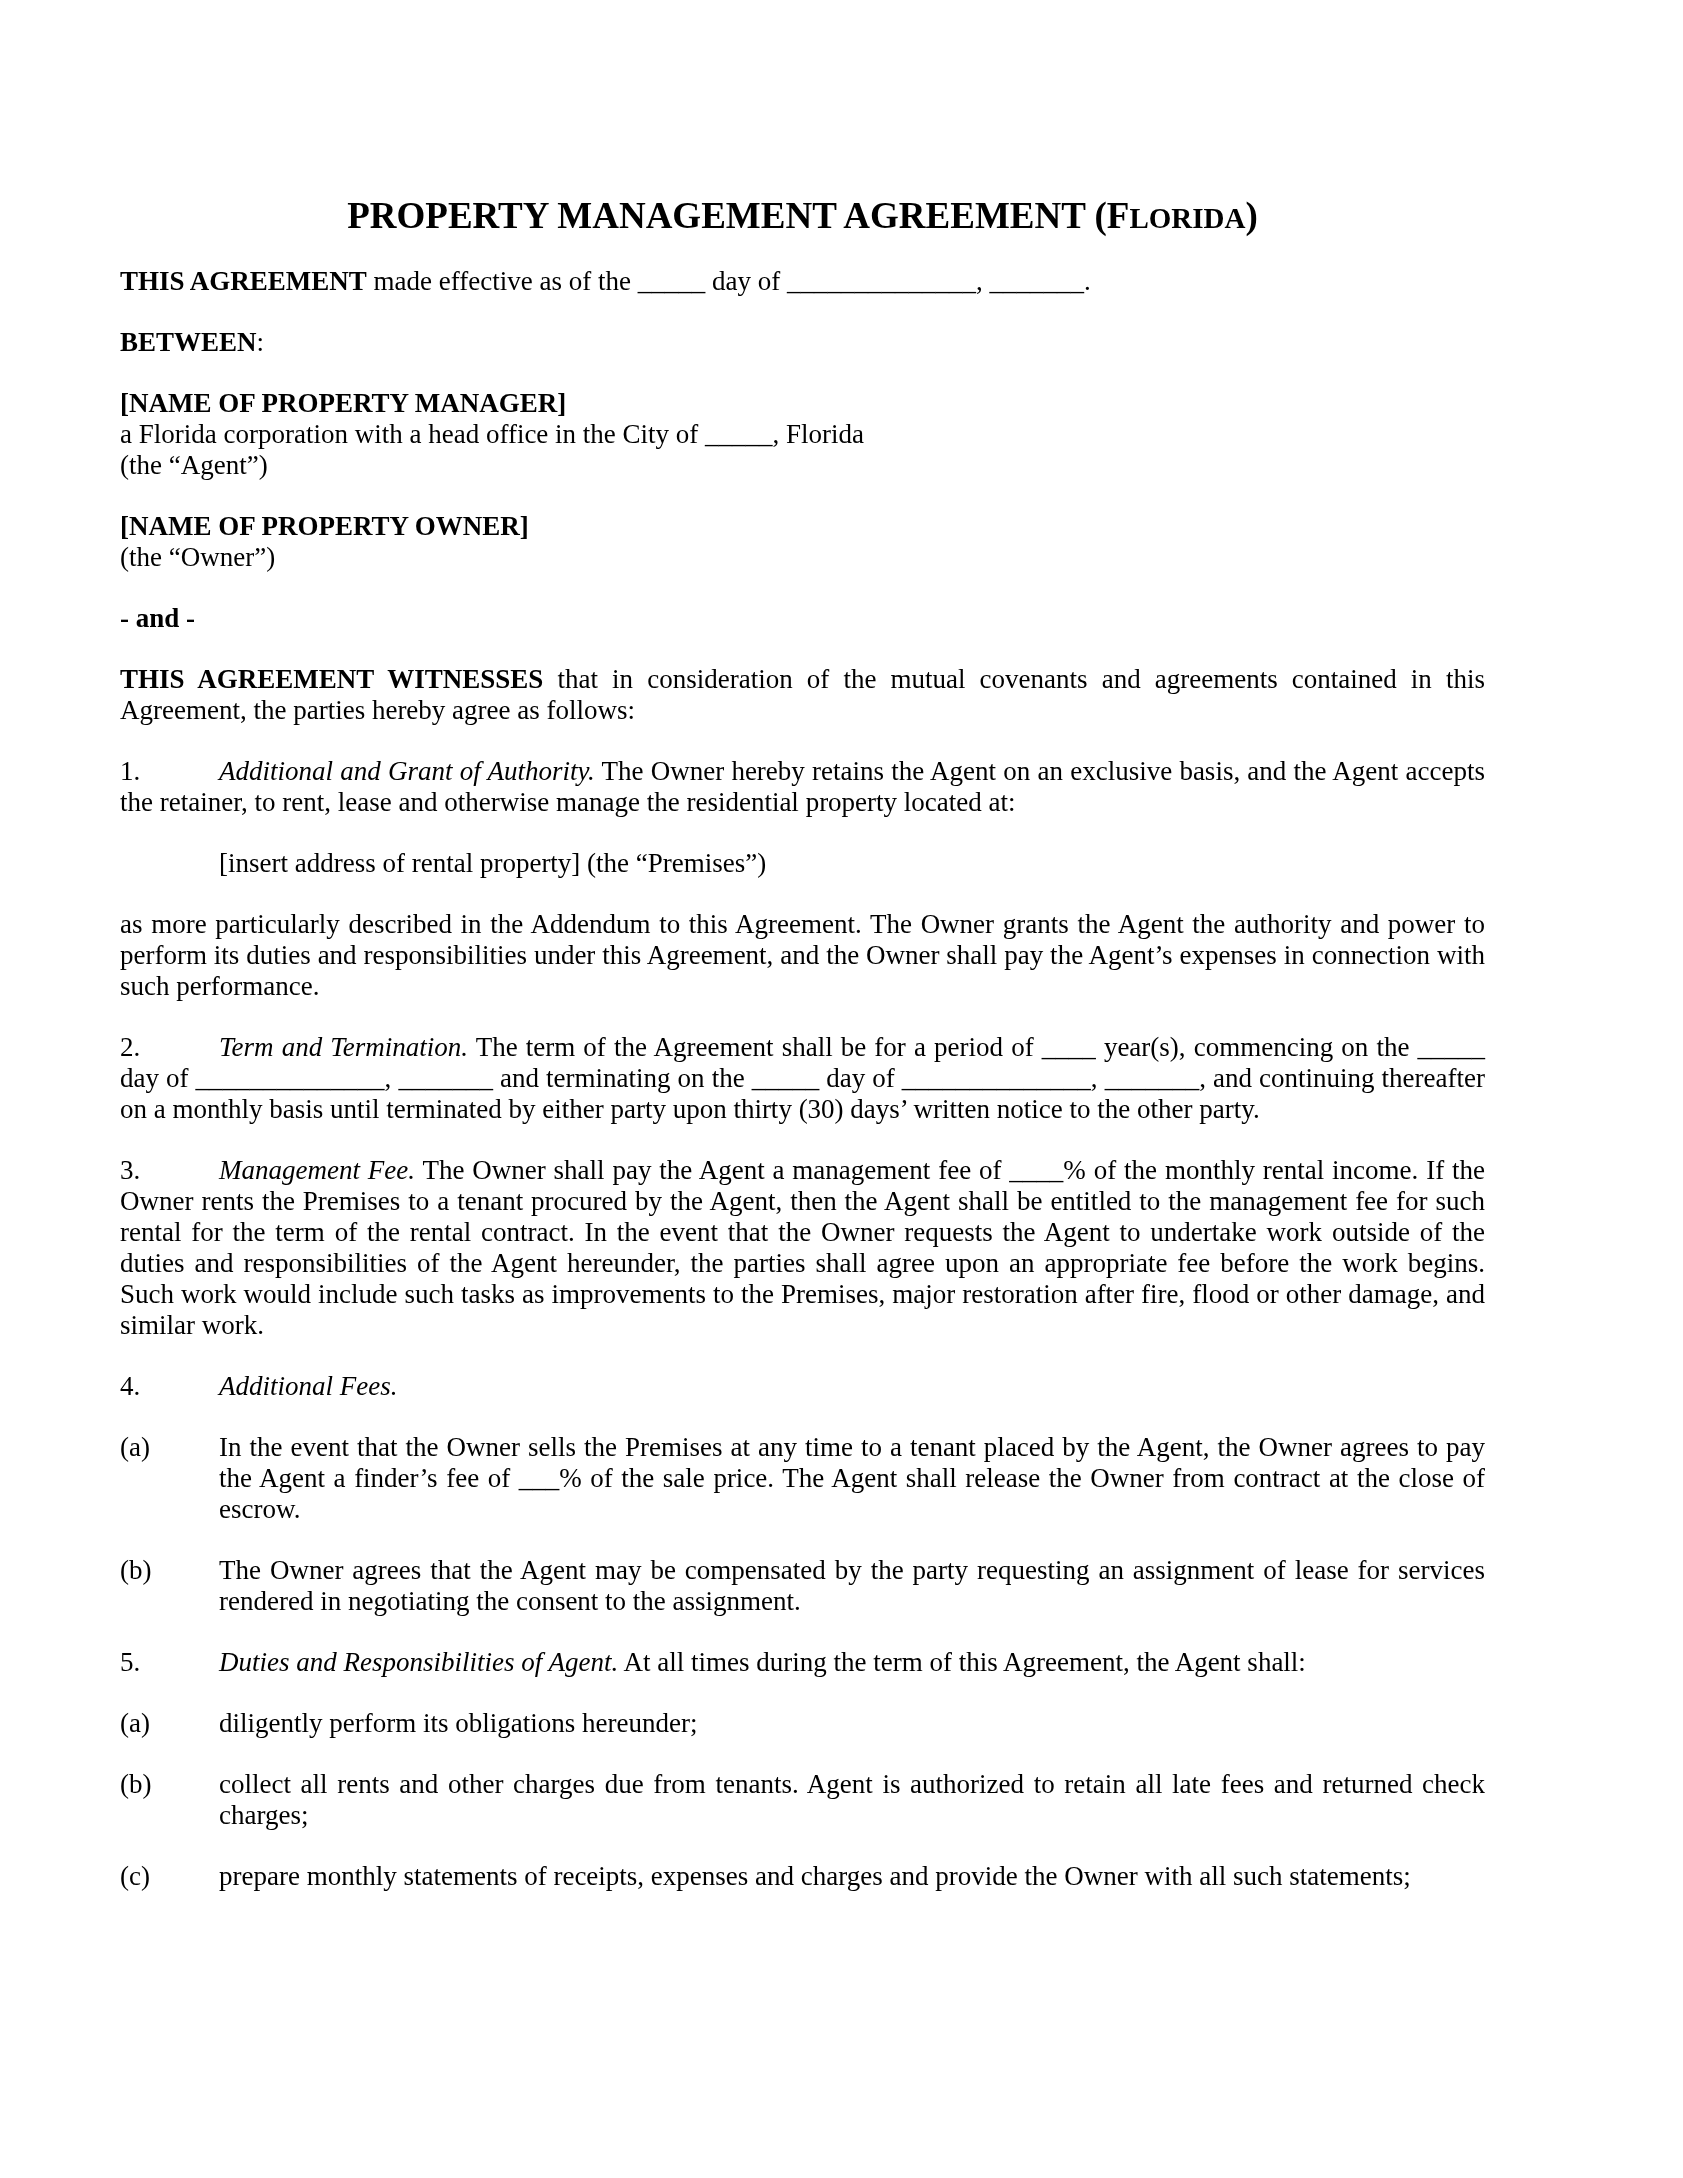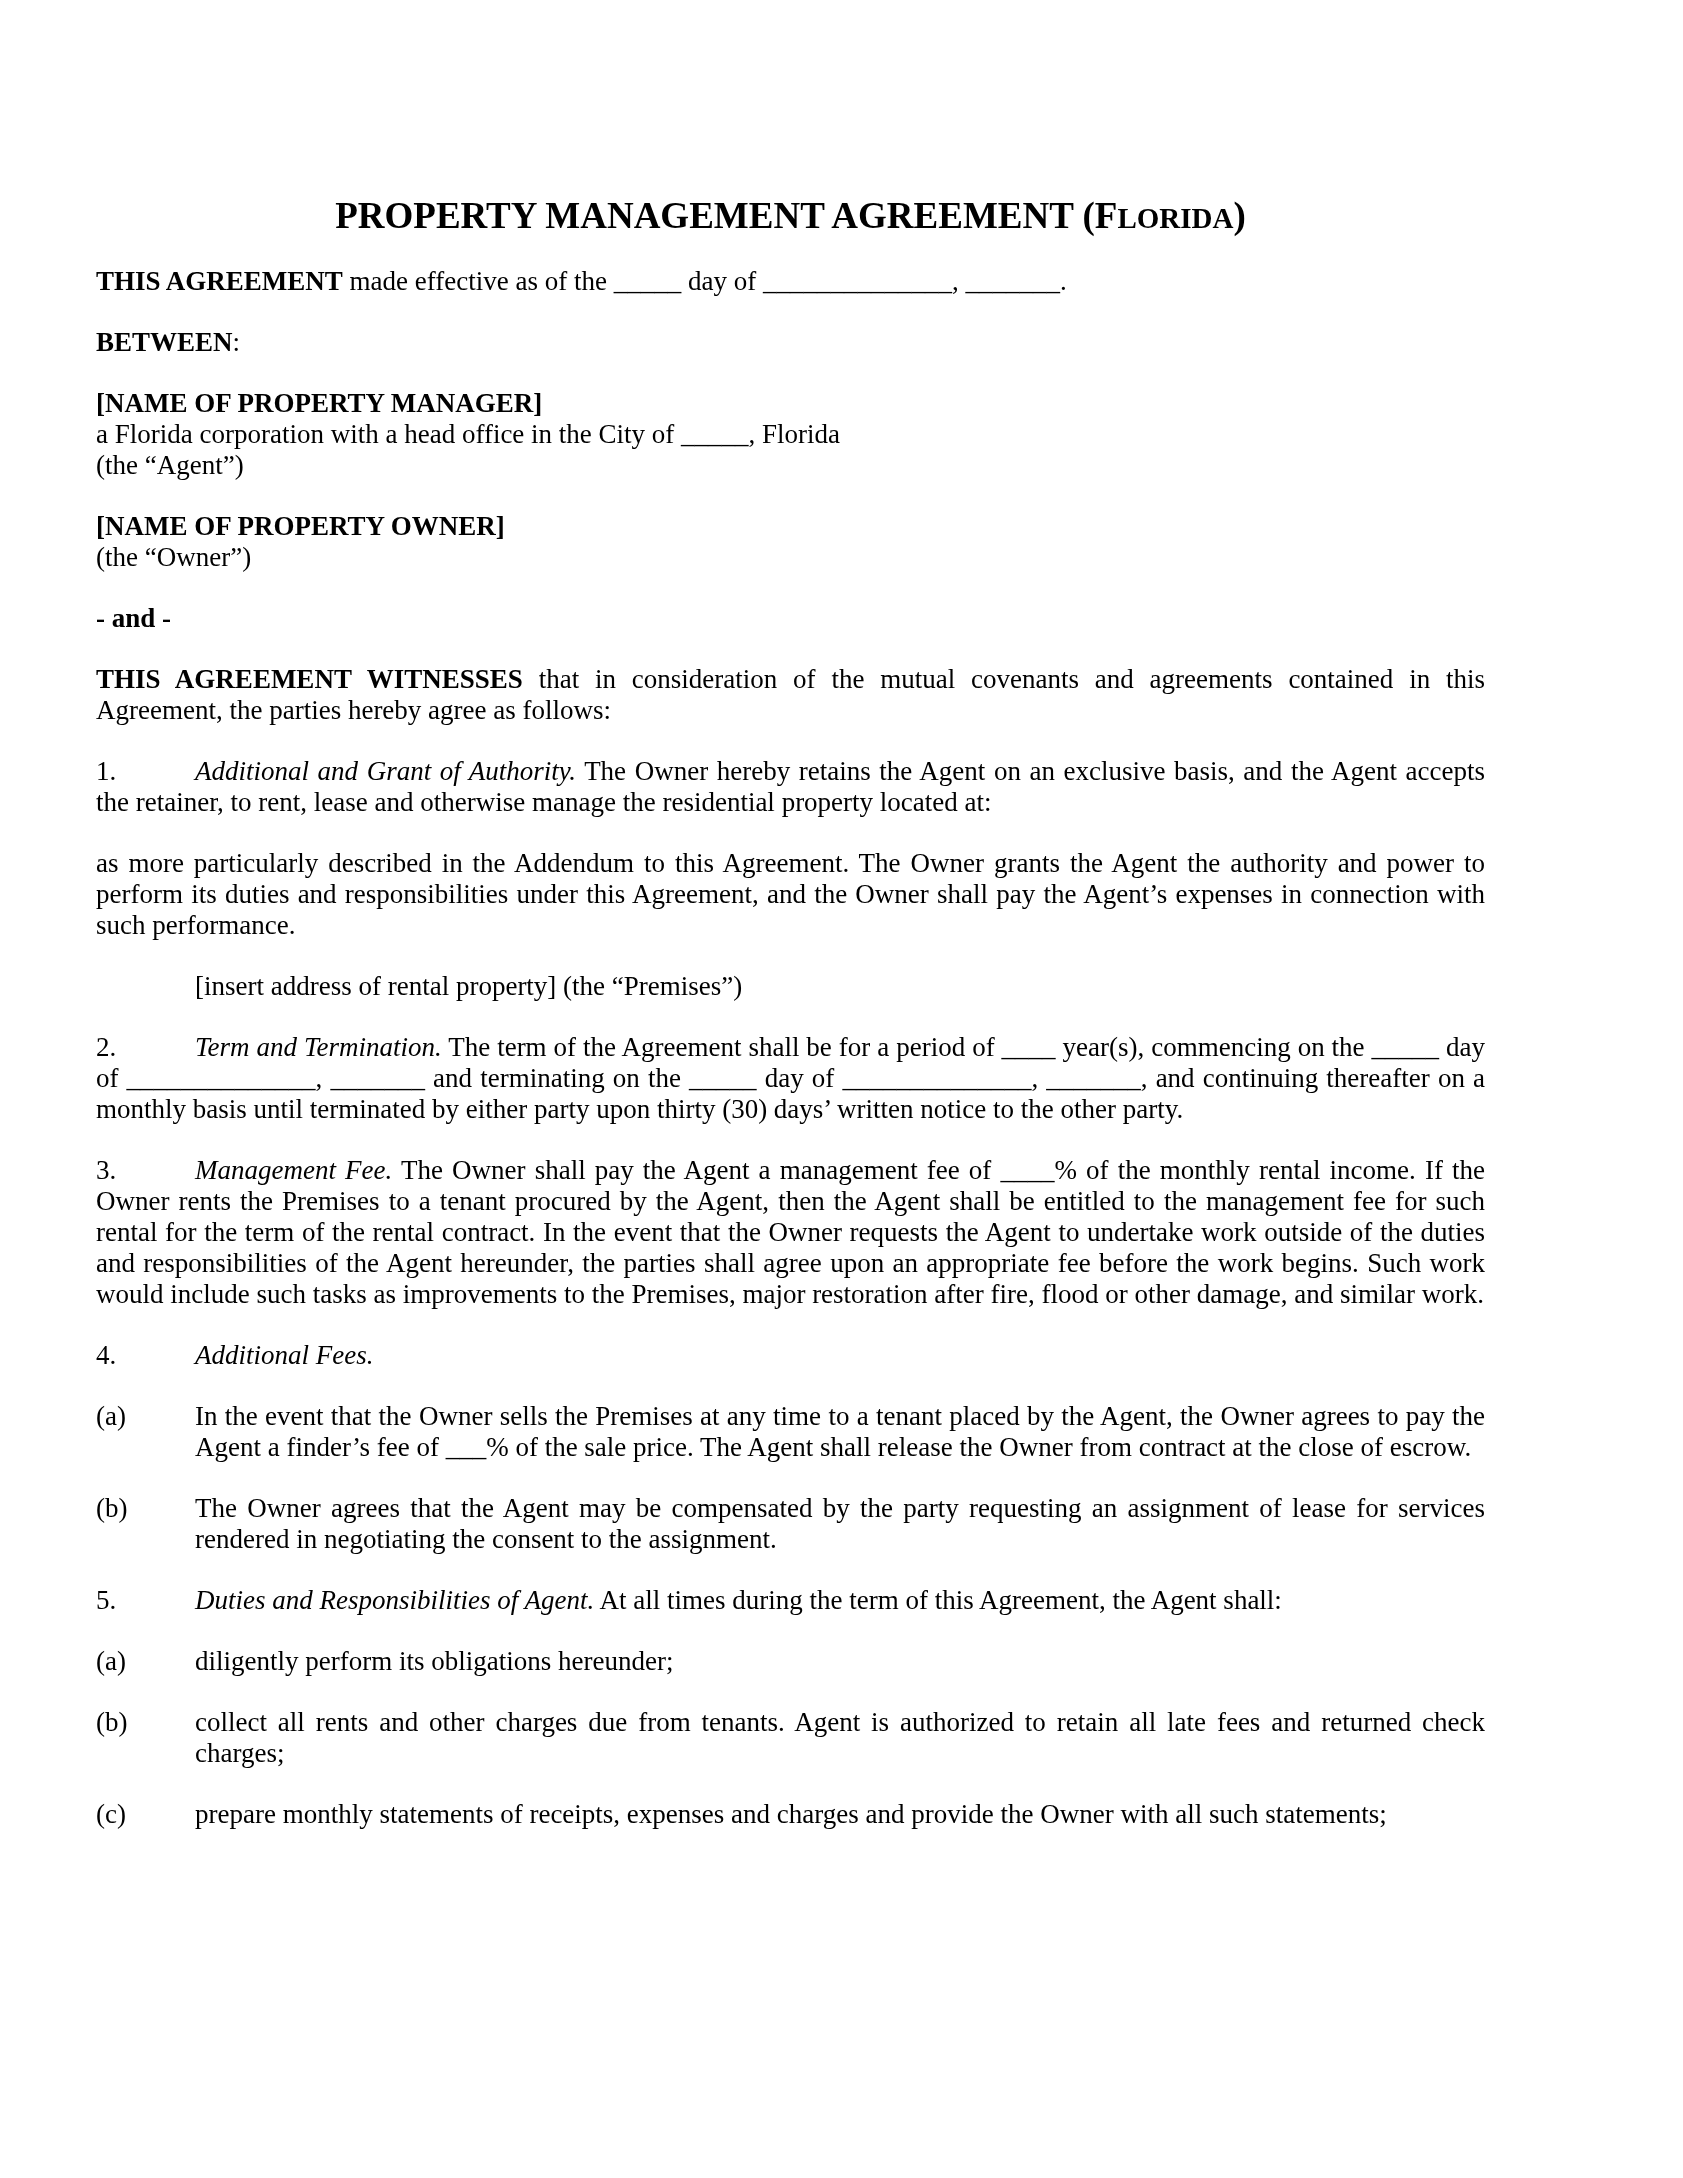--- a/index.html
+++ b/index.html
@@ -11,21 +11,21 @@
     width: 1683px;
     height: 2178px;
     overflow: hidden;
     font-family: "Liberation Serif", "DejaVu Serif", serif;
     color: #000000;
   }
   .page {
     box-sizing: border-box;
     width: 1683px;
     height: 2178px;
-    padding: 194px 198px 40px 96px;
+    padding: 194px 198px 40px 120px;
     background: #ffffff;
   }
   .doc {
     font-size: 27px;
     line-height: 31px;
   }
   .block {
     margin: 0 0 30px 0;
   }
   .title {
@@ -87,22 +87,22 @@
       </div>
       <div class="block center-group">
         <div class="cline"><span class="b">[NAME OF PROPERTY OWNER]</span></div>
         <div class="cline"><span>(the “Owner”)</span></div>
       </div>
       <div class="block center-group">
         <div class="cline"><span class="b">- and -</span></div>
       </div>
       <div class="block para"><span class="b">THIS AGREEMENT WITNESSES</span><span> that in consideration of the mutual covenants and agreements contained in this Agreement, the parties hereby agree as follows:</span></div>
       <div class="block numbered"><span class="num">1.</span><span class="i">Additional and Grant of Authority.</span><span> The Owner hereby retains the Agent on an exclusive basis, and the Agent accepts the retainer, to rent, lease and otherwise manage the residential property located at:</span></div>
+      <div class="block indent"><span>[insert address of rental property] (the “Premises”)</span></div>
       <div class="block para"><span>as more particularly described in the Addendum to this Agreement. The Owner grants the Agent the authority and power to perform its duties and responsibilities under this Agreement, and the Owner shall pay the Agent’s expenses in connection with such performance.</span></div>
-      <div class="block indent"><span>[insert address of rental property] (the “Premises”)</span></div>
       <div class="block numbered"><span class="num">2.</span><span class="i">Term and Termination.</span><span> The term of the Agreement shall be for a period of ____ year(s), commencing on the _____ day of ______________, _______ and terminating on the _____ day of ______________, _______, and continuing thereafter on a monthly basis until terminated by either party upon thirty (30) days’ written notice to the other party.</span></div>
       <div class="block numbered"><span class="num">3.</span><span class="i">Management Fee.</span><span> The Owner shall pay the Agent a management fee of ____% of the monthly rental income. If the Owner rents the Premises to a tenant procured by the Agent, then the Agent shall be entitled to the management fee for such rental for the term of the rental contract. In the event that the Owner requests the Agent to undertake work outside of the duties and responsibilities of the Agent hereunder, the parties shall agree upon an appropriate fee before the work begins. Such work would include such tasks as improvements to the Premises, major restoration after fire, flood or other damage, and similar work.</span></div>
       <div class="block numbered"><span class="num">4.</span><span class="i">Additional Fees.</span></div>
       <div class="block lettered"><span class="marker">(a)</span><span>In the event that the Owner sells the Premises at any time to a tenant placed by the Agent, the Owner agrees to pay the Agent a finder’s fee of ___% of the sale price. The Agent shall release the Owner from contract at the close of escrow.</span></div>
       <div class="block lettered"><span class="marker">(b)</span><span>The Owner agrees that the Agent may be compensated by the party requesting an assignment of lease for services rendered in negotiating the consent to the assignment.</span></div>
       <div class="block numbered"><span class="num">5.</span><span class="i">Duties and Responsibilities of Agent.</span><span> At all times during the term of this Agreement, the Agent shall:</span></div>
       <div class="block lettered"><span class="marker">(a)</span><span>diligently perform its obligations hereunder;</span></div>
       <div class="block lettered"><span class="marker">(b)</span><span>collect all rents and other charges due from tenants. Agent is authorized to retain all late fees and returned check charges;</span></div>
       <div class="block lettered"><span class="marker">(c)</span><span>prepare monthly statements of receipts, expenses and charges and provide the Owner with all such statements;</span></div>
     </div>

